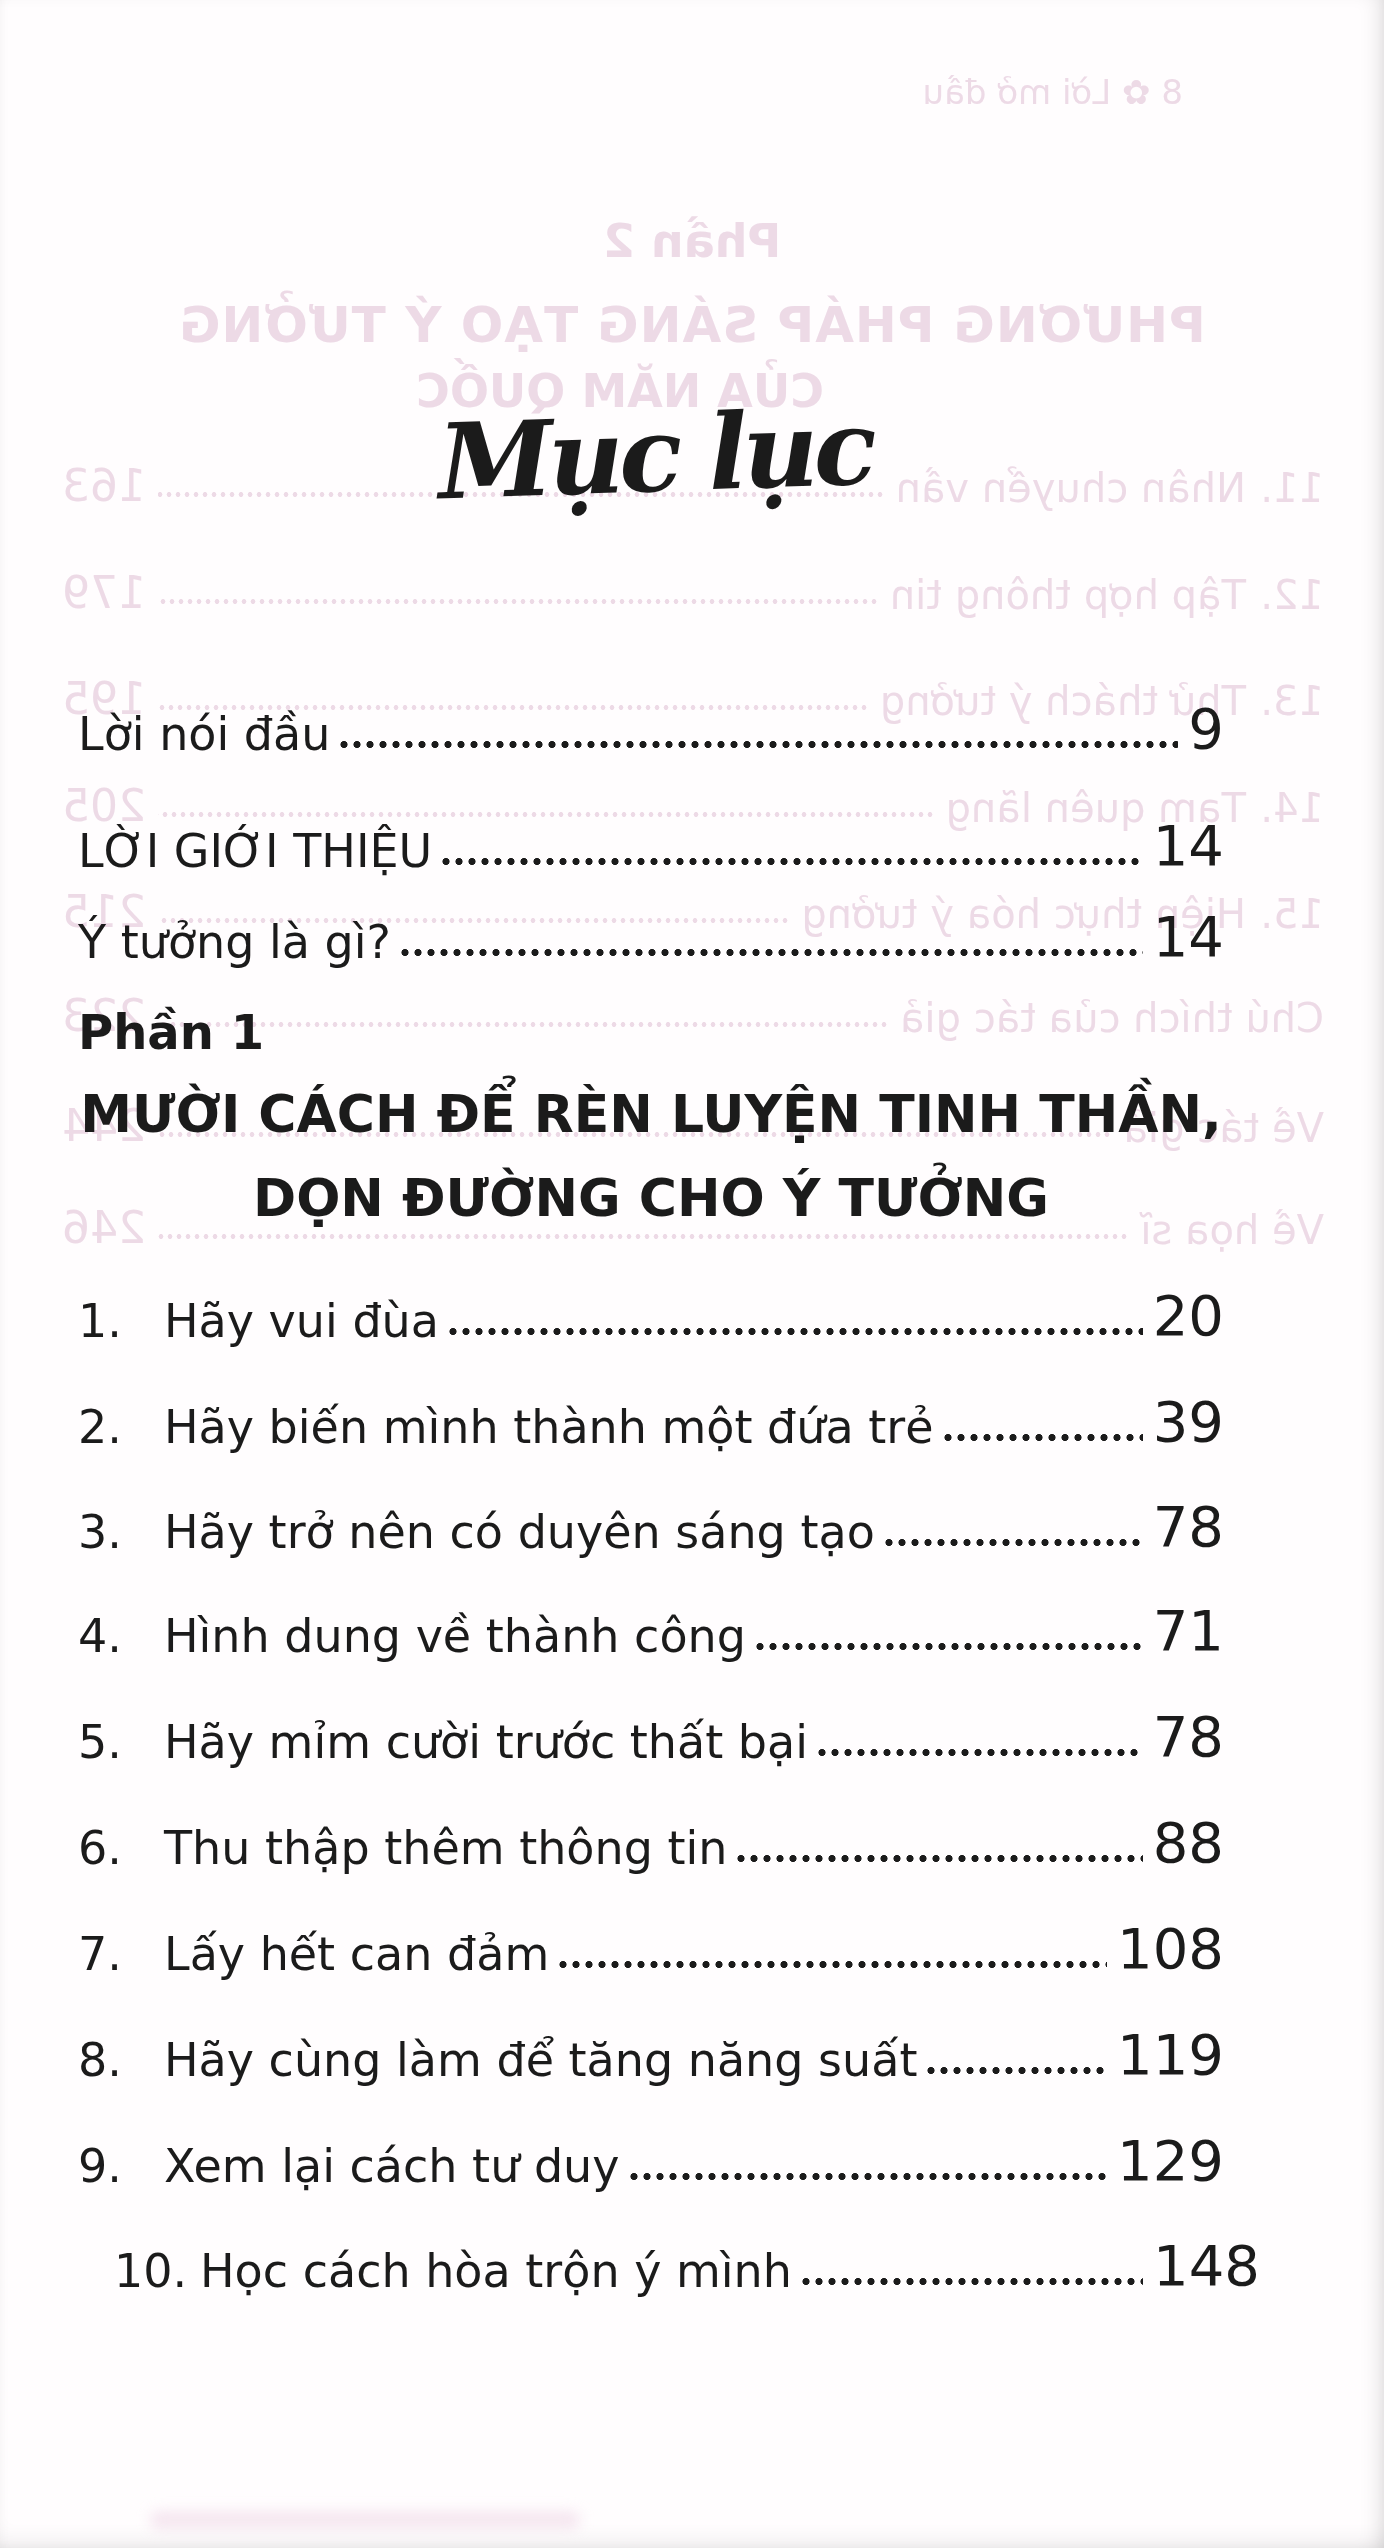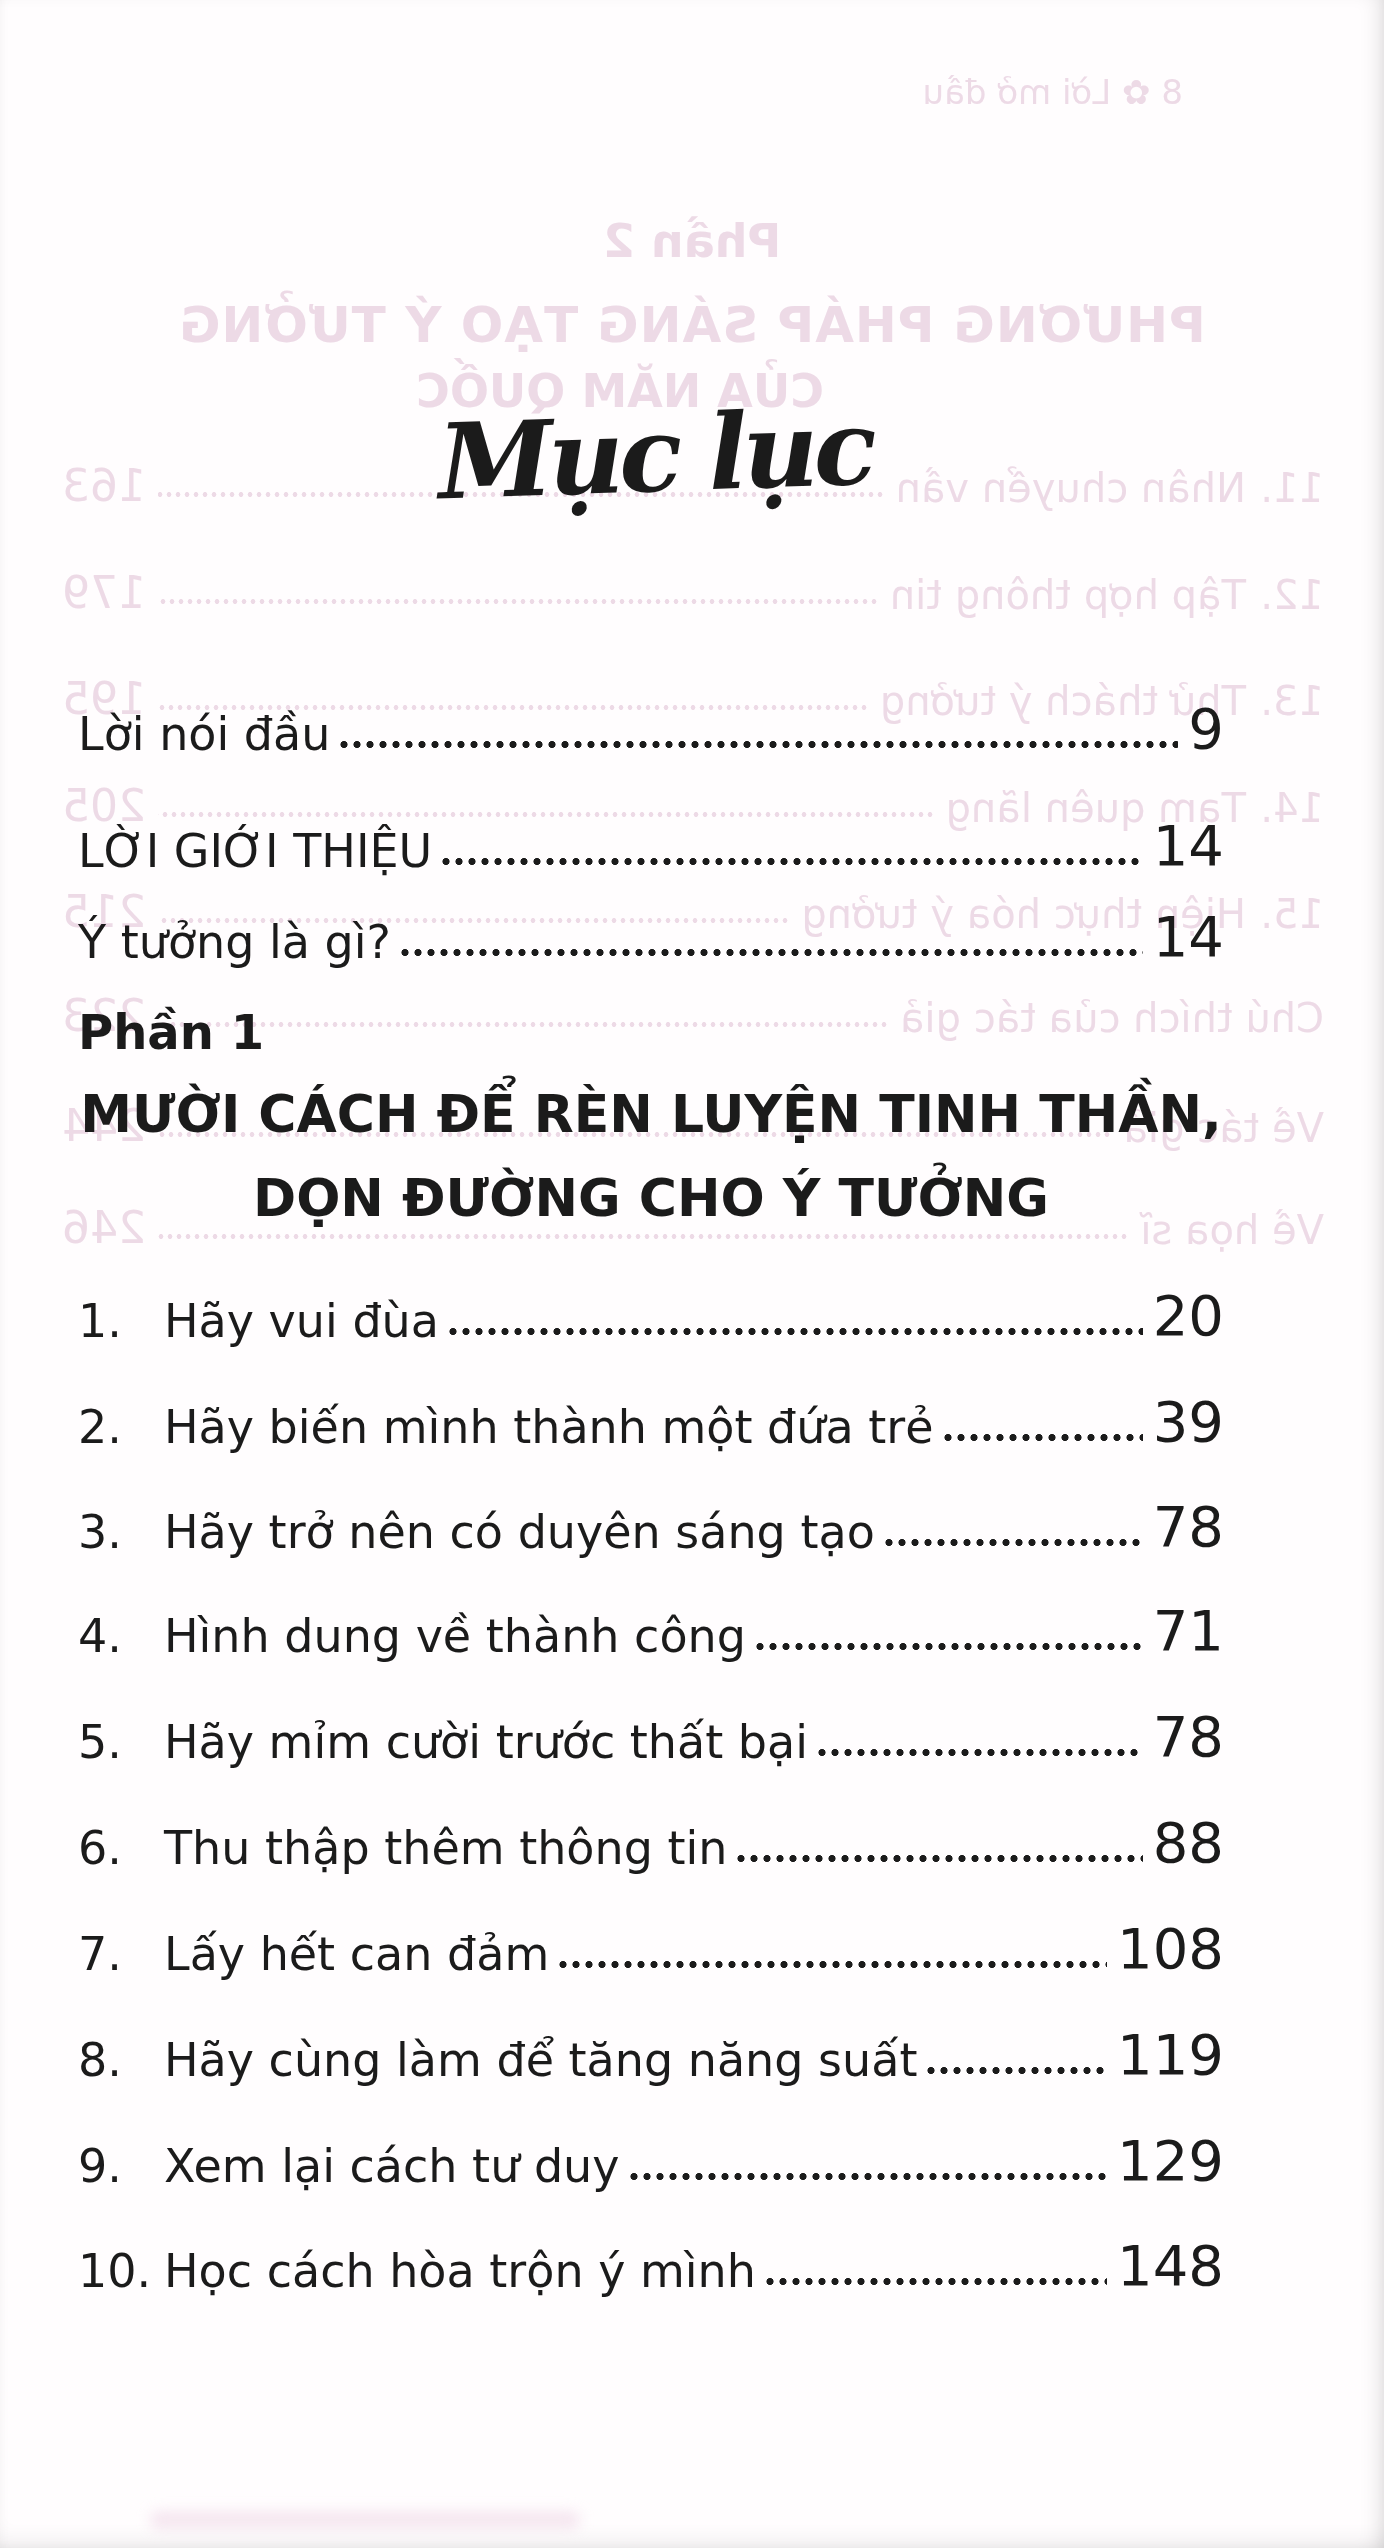--- a/index.html
+++ b/index.html
@@ -210,21 +210,21 @@
       <span class="toc-label">Hãy cùng làm để tăng năng suất</span>
       <span class="toc-leader"></span>
       <span class="toc-page">119</span>
   </div>
   <div class="toc-row" style="top:2123px;">
     <span class="toc-num">9.</span>
       <span class="toc-label">Xem lại cách tư duy</span>
       <span class="toc-leader"></span>
       <span class="toc-page">129</span>
   </div>
-  <div class="toc-row" style="top:2228px;">
+  <div class="toc-row" style="top:2228px;margin-left:36px;">
     <span class="toc-num">10.</span>
       <span class="toc-label">Học cách hòa trộn ý mình</span>
       <span class="toc-leader"></span>
       <span class="toc-page">148</span>
   </div>
 
   <div class="smudge"></div>
 </div>
 
 </body></html>

